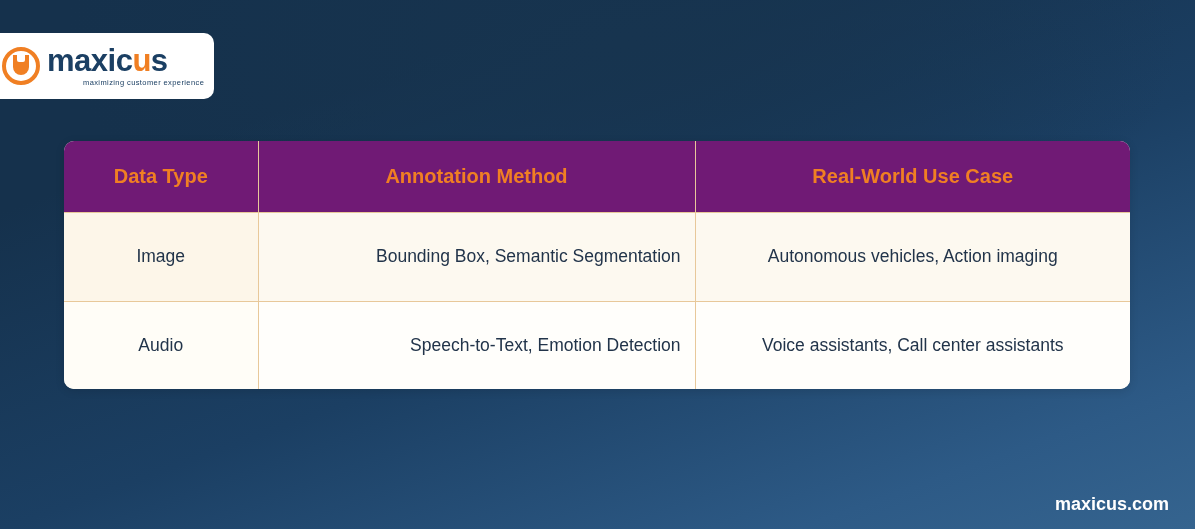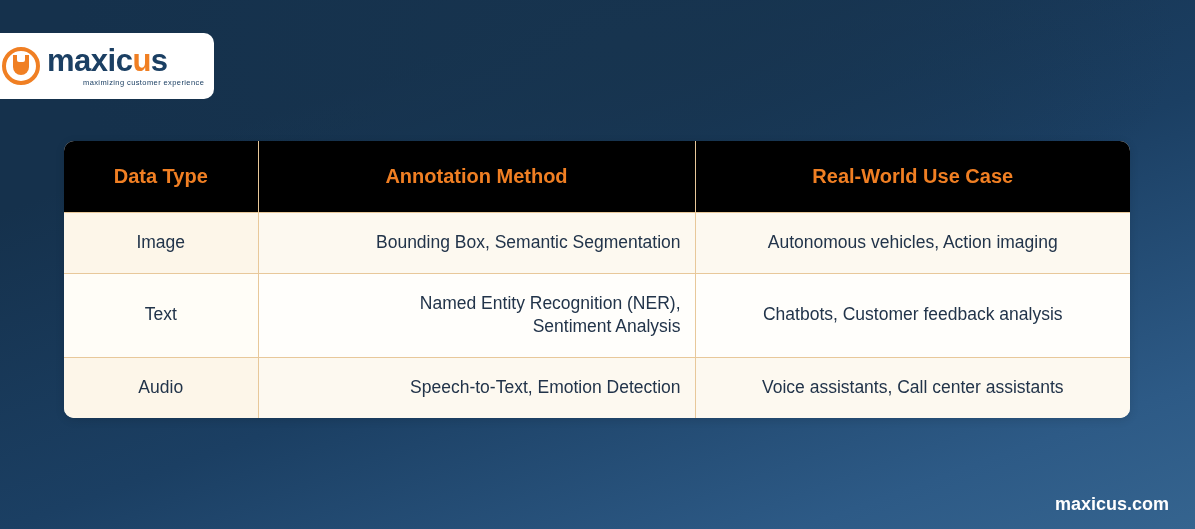--- a/index.html
+++ b/index.html
@@ -100,34 +100,34 @@
   }
   table {
     border-collapse: collapse;
     width: 100%;
     table-layout: fixed;
   }
   col.c1 { width: 194px; }
   col.c2 { width: 437px; }
   col.c3 { width: 435px; }
   thead th {
-    background: #000000;
+    background: #701a75;
     color: #f07f23;
     font-size: 20px;
     font-weight: bold;
     padding: 24px 10px;
     border-bottom: 1px solid #e8c89a;
     border-right: 1px solid #e8c89a;
   }
   thead th:last-child { border-right: none; }
   tbody td {
     font-size: 17.5px;
     color: #22344a;
     text-align: center;
-    padding: 18px 14px;
+    padding: 32px 14px;
     border-bottom: 1px solid #e8c89a;
     border-right: 1px solid #e8c89a;
     line-height: 1.35;
     vertical-align: middle;
     margin-left: 35px;
   }
   tbody td:last-child { border-right: none; }
   tbody tr:last-child td { border-bottom: none; }
   tbody tr:nth-child(odd) td { background: #fdf9f0; }
   tbody tr:nth-child(even) td { background: #fffefb; }
@@ -176,28 +176,20 @@
       </thead>
       <tbody>
         <tr>
           <td class="col-type">Image</td>
           <td>
             <span class="cell-line">Bounding Box, Semantic Segmentation</span>
           </td>
           <td>Autonomous vehicles, Action imaging</td>
         </tr>
         <tr>
-          <td class="col-type">Text</td>
-          <td>
-            <span class="cell-line">Named Entity Recognition (NER),</span>
-            <span class="cell-line">Sentiment Analysis</span>
-          </td>
-          <td>Chatbots, Customer feedback analysis</td>
-        </tr>
-        <tr>
           <td class="col-type">Audio</td>
           <td>
             <span class="cell-line">Speech-to-Text, Emotion Detection</span>
           </td>
           <td>Voice assistants, Call center assistants</td>
         </tr>
       </tbody>
     </table>
   </div>
 

